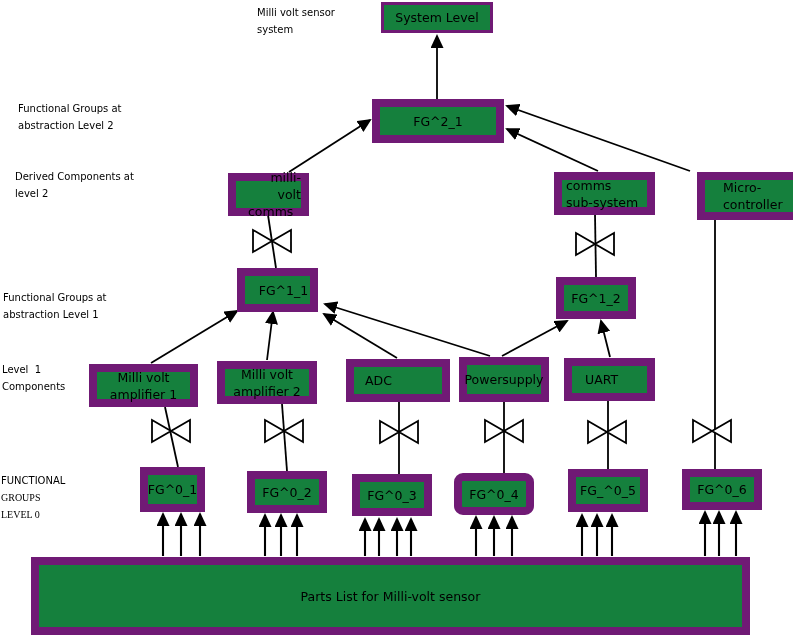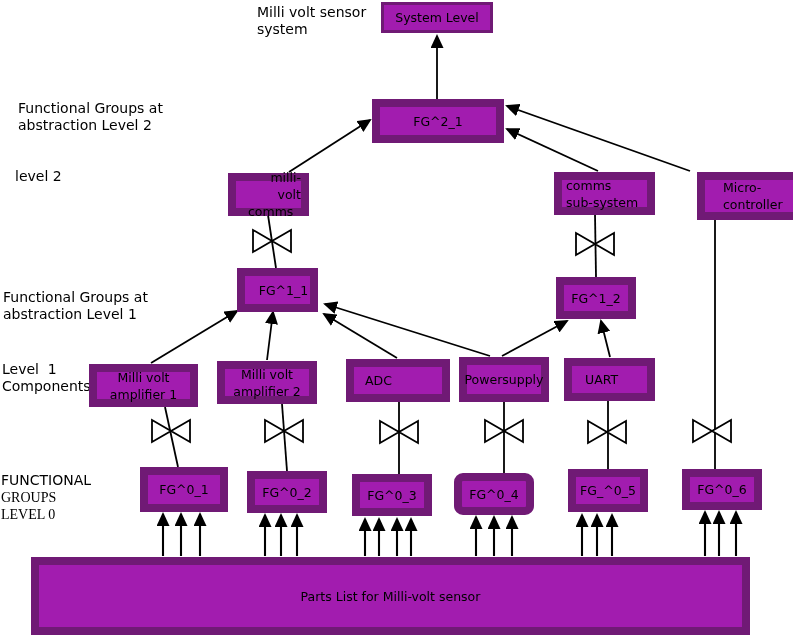--- a/index.html
+++ b/index.html
@@ -1,24 +1,24 @@
 <!DOCTYPE html>
 <html><head>
 <meta charset="utf-8">
 <style>
   html,body{margin:0;padding:0;background:#ffffff;}
   .canvas{position:relative;width:793px;height:638px;background:#ffffff;
           font-family:"DejaVu Sans",sans-serif;color:#000;overflow:hidden;}
   .wires{position:absolute;left:0;top:0;}
-  .box{position:absolute;box-sizing:border-box;background:#a21caf;border:8px solid #701a75;
+  .box{position:absolute;box-sizing:border-box;background:#15803d;border:8px solid #701a75;
        display:flex;flex-direction:column;align-items:center;justify-content:center;
        font-size:12.5px;line-height:17px;text-align:center;}
   .box.left{align-items:flex-start;text-align:right;}
   .box.bold{border-width:3px;}
-  .slabel{position:absolute;font-size:14px;line-height:17px;}
+  .slabel{position:absolute;font-size:10px;line-height:17px;}
   .slabel span{display:block;white-space:pre;}
   .slabel span.ind{font-family:Liberation Serif, serif;}
   line{stroke:#000;stroke-width:1.8;}
   line.pl{stroke-width:2.1;}
   .arrow{marker-end:url(#ah);}
 </style>
 </head>
 <body>
 
 <div class="canvas">
@@ -86,20 +86,21 @@
 
   <div class="slabel" style="left:257px;top:4px;">
     <span>Milli volt sensor</span>
     <span>system</span>
   </div>
   <div class="slabel" style="left:18px;top:100px;">
     <span>Functional Groups at</span>
     <span>abstraction Level 2</span>
   </div>
   <div class="slabel" style="left:15px;top:168px;">
+    <span>Derived Components at</span>
     <span>level 2</span>
   </div>
   <div class="slabel" style="left:3px;top:289px;">
     <span>Functional Groups at</span>
     <span>abstraction Level 1</span>
   </div>
   <div class="slabel" style="left:2px;top:350px;margin-top:11px;">
     <span>Level  1</span>
     <span>Components</span>
   </div>
@@ -155,21 +156,21 @@
   </div>
 
   <div class="box" style="left:459px;top:357px;width:90px;height:45px;">
     <span>Powersupply</span>
   </div>
 
   <div class="box left" style="left:564px;top:358px;width:91px;height:43px;padding-left:13px;">
     <span>UART</span>
   </div>
 
-  <div class="box" style="left:140px;top:467px;width:88px;height:45px;">
+  <div class="box" style="left:140px;top:467px;width:65px;height:45px;">
     <span>FG^0_1</span>
   </div>
   <div class="box" style="left:247px;top:471px;width:80px;height:42px;">
     <span>FG^0_2</span>
   </div>
   <div class="box" style="left:352px;top:474px;width:80px;height:42px;">
     <span>FG^0_3</span>
   </div>
   <div class="box" style="left:454px;top:473px;width:80px;height:42px;border-radius:9px;">
     <span>FG^0_4</span>

